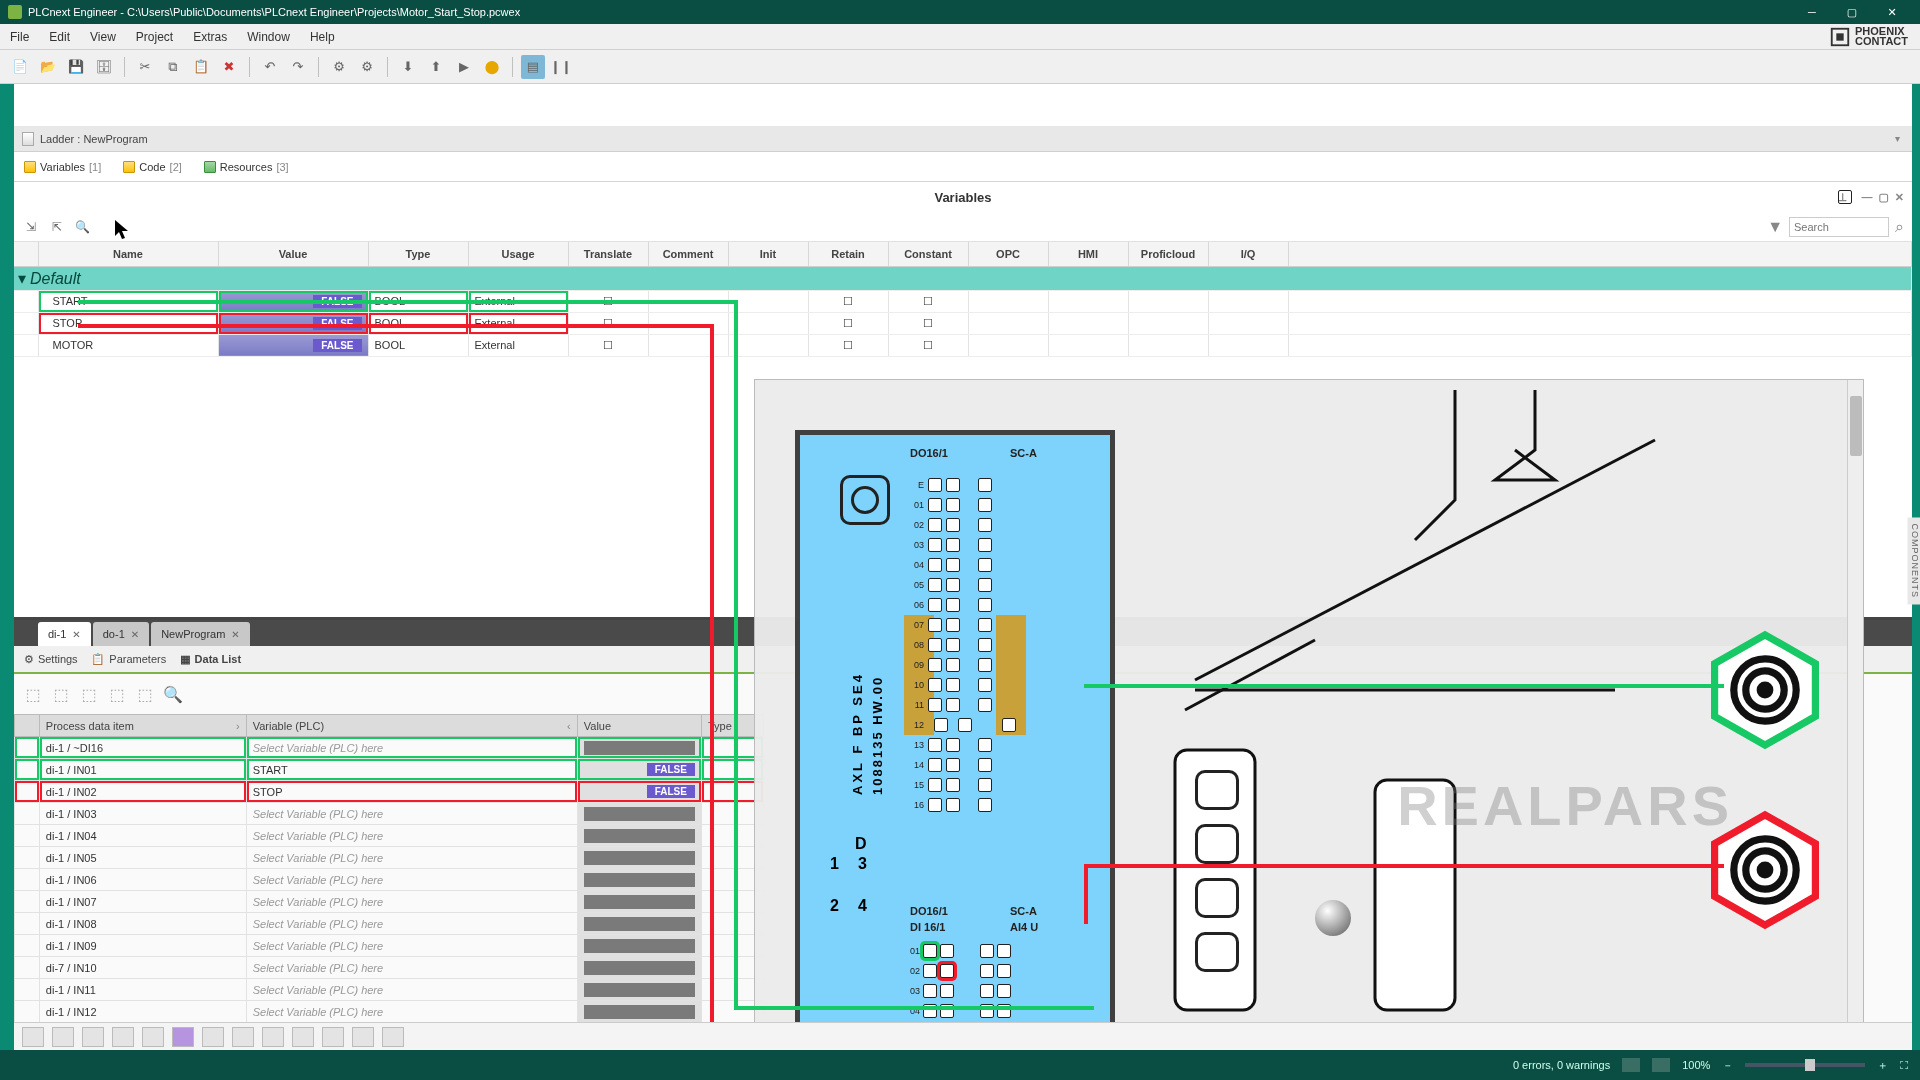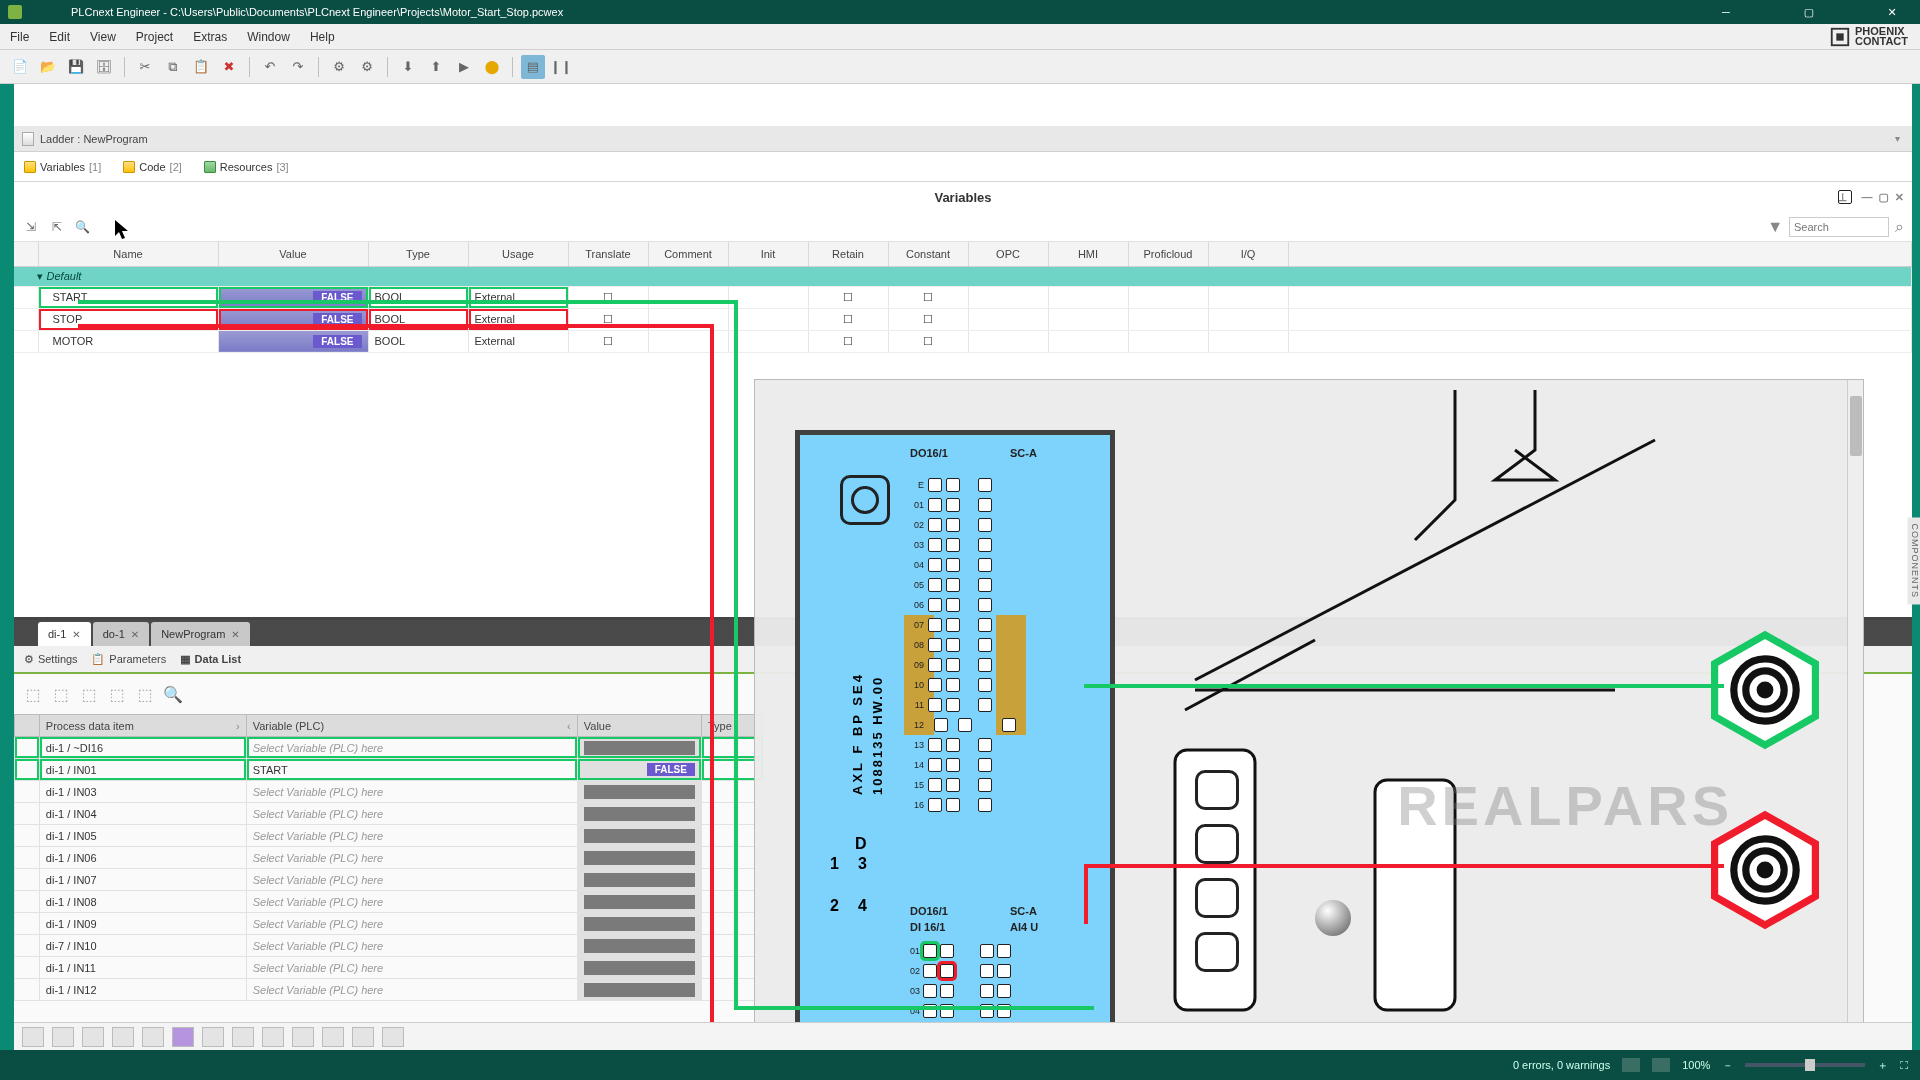--- a/index.html
+++ b/index.html
@@ -1,19 +1,19 @@
 <!DOCTYPE html>
 <html><head>
 <meta charset="utf-8">
 <style>
 * { margin: 0; padding: 0; box-sizing: border-box; font-family: "Segoe UI", Tahoma, sans-serif; }
 body { background: #0a4d42; width: 1920px; height: 1080px; overflow: hidden; position: relative; }
 
 
-.title-bar { height: 24px; background: #0a4d42; display: flex; align-items: center; padding: 0 8px; color: #fff; font-size: 11px; gap: 43px; }
+.title-bar { height: 24px; background: #0a4d42; display: flex; align-items: center; padding: 0 8px; color: #fff; font-size: 11px; }
 .title-bar .app-icon { width: 14px; height: 14px; background: #7cb342; margin-right: 6px; border-radius: 2px; }
 .title-bar .spacer { flex: 1; }
 .win-btn { width: 40px; height: 24px; display: flex; align-items: center; justify-content: center; color: #fff; font-size: 11px; }
 
 
 .menu-bar { height: 26px; background: #f0f0f0; display: flex; align-items: center; padding: 0 0; border-bottom: 1px solid #d0d0d0; }
 .menu-item { padding: 3px 10px; font-size: 12px; color: #333; }
 .brand-logo { margin-left: auto; margin-right: 12px; font-weight: 800; font-size: 11px; color: #333; line-height: 0.9; text-align: left; display: flex; align-items: center; }
 
 
@@ -41,28 +41,28 @@
 .vars-title { height: 30px; display:flex; align-items:center; justify-content:center; font-size:13px; font-weight:600; color:#333; position:relative; }
 .vars-title .pin { position:absolute; right: 60px; font-size:11px; color:#888; }
 .vars-title .minmax { position:absolute; right: 8px; display:flex; gap:6px; color:#888; font-size:11px; }
 .vars-toolbar { height: 30px; display:flex; align-items:center; padding: 0 8px; gap:8px; border-bottom:1px solid #e0e0e0; position:relative; }
 .vars-toolbar .small-btn { width:18px; height:18px; display:flex; align-items:center; justify-content:center; color:#666; font-size:12px; }
 .vars-search { position:absolute; right:8px; display:flex; align-items:center; gap:6px; }
 .vars-search input { width: 100px; height:20px; border:1px solid #ccc; font-size:11px; padding:0 4px; }
 
 
 .vtable { width: 100%; border-collapse: collapse; font-size: 11px; }
-.vtable th { background: #f4f4f4; border-right:1px solid #d8d8d8; border-bottom:1px solid #d0d0d0; padding: 4px 6px; font-weight: 400; color: #444; text-align:center; height:24px; }
+.vtable th { background: #f4f4f4; border-right:1px solid #d8d8d8; border-bottom:1px solid #d0d0d0; padding: 4px 6px; font-weight: 700; color: #444; text-align:center; height:24px; }
 .vtable th.name-col { width: 180px; text-align:center; }
 .vtable th.val-col { width: 150px; }
 .vtable th.type-col { width: 100px; }
 .vtable th.usage-col { width: 100px; }
 .vtable th.tiny { width: 80px; }
 .vtable td { border-right:1px solid #e4e4e4; border-bottom:1px solid #ededed; padding: 0 6px; height:22px; color:#333; }
-.grp-row td { background: #6fd3c5; color:#04493e; font-style: italic; font-size:11px; padding:2px 23px; height:20px; }
+.grp-row td { background: #6fd3c5; color:#04493e; font-style: italic; font-size:16px; padding:2px 4px; height:20px; }
 .grp-row .arrow { color:#04493e; margin-right:4px; font-style:normal; }
 .val-chip { display:inline-block; background:#6a5acd; color:#fff; font-weight:600; padding:1px 8px; font-size:10px; float:right; }
 .val-cell { background: linear-gradient(#9b9bd4,#7b7bc7); }
 .hl-green { box-shadow: inset 0 0 0 2px #17c964; }
 .hl-red { box-shadow: inset 0 0 0 2px #f01c2c; }
 
 
 .wire { position:absolute; pointer-events:none; }
 
 
@@ -378,20 +378,29 @@
             </tr>
             <tr class="row-g">
               <td></td>
               <td>di-1 / IN01</td>
               <td>START</td>
               <td style="background:#7a7a7a33">
                 <span class="val-chip" style="background:#6a5acd">FALSE</span>
               </td>
               <td></td>
             </tr>
+            <tr class="row-r">
+              <td></td>
+              <td>di-1 / IN02</td>
+              <td>STOP</td>
+              <td style="background:#7a7a7a33">
+                <span class="val-chip" style="background:#6a5acd">FALSE</span>
+              </td>
+              <td></td>
+            </tr>
             <tr>
               <td></td>
               <td>di-1 / IN03</td>
               <td><span class="placeholder">Select Variable (PLC) here</span></td>
               <td style="background:#7a7a7a33">
                 <span class="valbar"></span>
               </td>
               <td></td>
             </tr>
             <tr>

